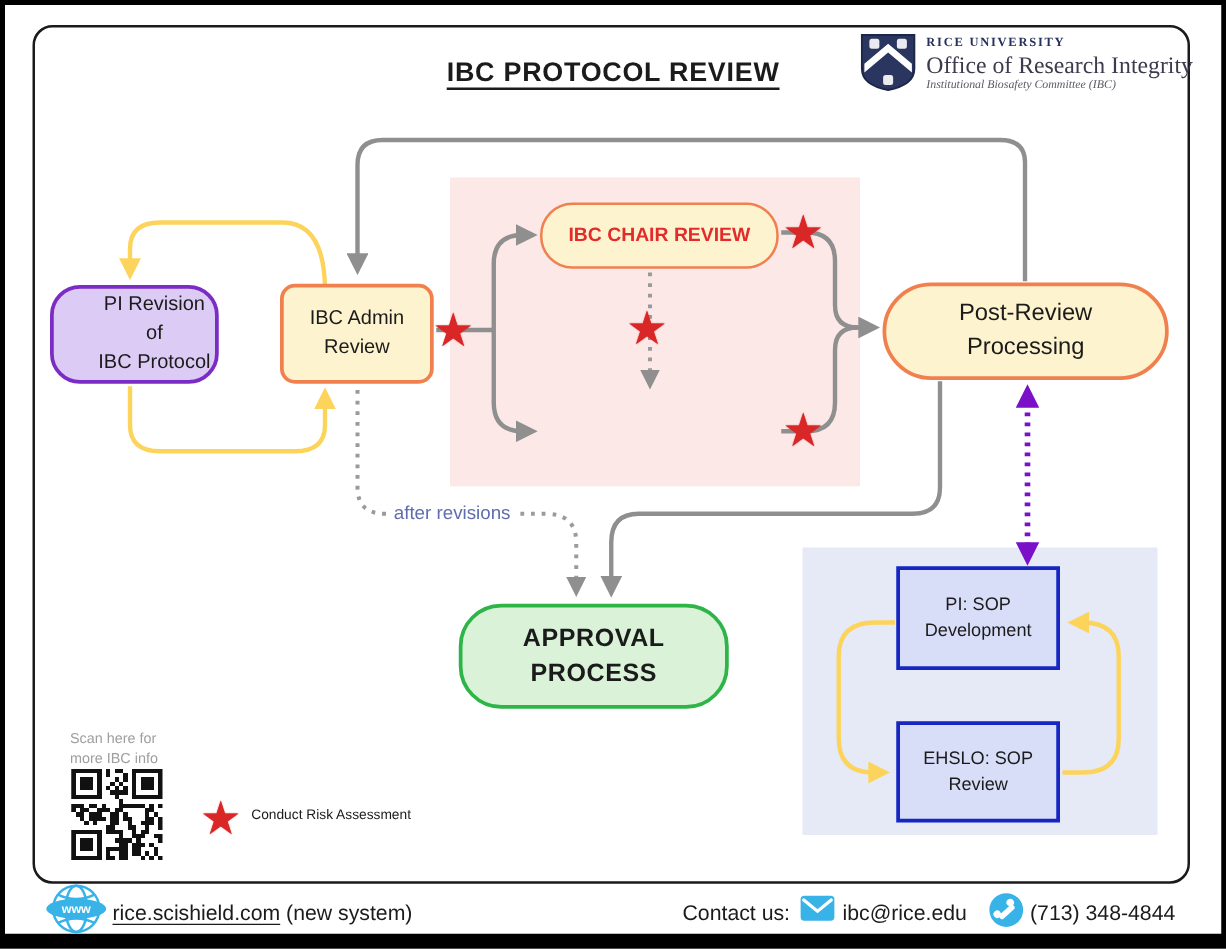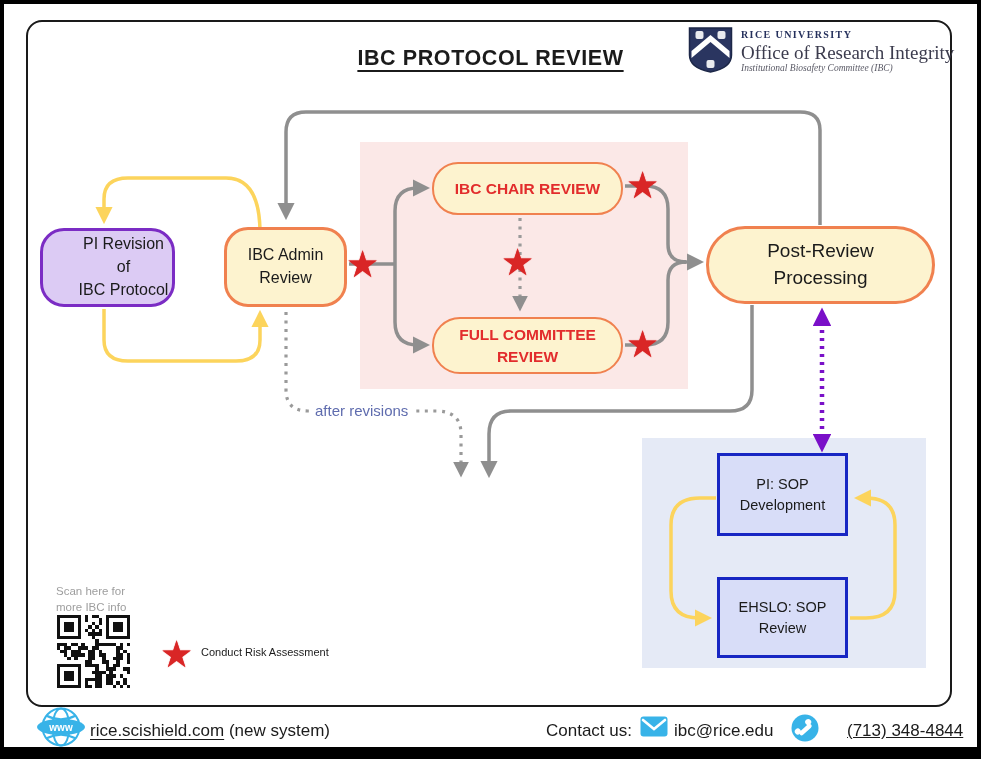--- a/index.html
+++ b/index.html
@@ -15,21 +15,21 @@
   .logo-text{font-family:"Liberation Serif",serif;line-height:1.05;padding-top:3px;}
   .logo-univ{font-size:10px;font-weight:bold;letter-spacing:1.4px;color:#25305c;}
   .logo-office{font-size:19px;color:#3c3c4e;margin-top:2px;}
   .logo-sub{font-size:9.5px;font-style:italic;color:#5a5a66;margin-top:2px;}
   .panel{position:absolute;z-index:1;}
   .panel.pink{left:360px;top:142px;width:328px;height:247px;background:#fbe8e7;}
   .panel.blue{left:642px;top:438px;width:284px;height:230px;background:#e5eaf6;}
   .arrows{position:absolute;left:0;top:0;z-index:2;pointer-events:none;}
   .node{position:absolute;box-sizing:border-box;display:flex;align-items:center;justify-content:center;
         text-align:center;white-space:pre-line;background:#fdf3cf;border:3px solid #f0814f;
-        border-radius:24px;line-height:1.42;z-index:3;font-size:16px;}
+        border-radius:12px;line-height:1.42;z-index:3;font-size:16px;}
   .node.purple{background:#dccbf4;border-color:#7b2cc4;}
   .node.redtext{color:#e22c2c;font-weight:bold;font-size:15.5px;border-width:2.5px;}
   .node.green{background:#d9f2d8;border-color:#2db548;border-width:3.5px;font-weight:bold;
               font-size:20px;letter-spacing:.5px;}
   .node.bluebox{background:#d8ddf8;border-color:#1726c3;border-radius:0;font-size:14.5px;}
   .star{position:absolute;color:#d92626;font-size:37px;line-height:1;z-index:4;
         text-shadow:0 0 1px #d92626;}
   .after-label{position:absolute;left:311px;top:402px;font-size:15px;color:#5f6cae;background:#fff;
                padding:0 4px;z-index:4;}
   .qr-caption{position:absolute;left:56px;top:584px;font-size:11.5px;color:#9e9e9e;line-height:1.35;
@@ -101,24 +101,24 @@
       <path stroke="#fcd45c" stroke-width="3.5" d="M 716 498 L 700 498 Q 671 498 671 525 L 671 591 Q 671 618 699 618 L 706 618" marker-end="url(#my)"></path>
       <path stroke="#fcd45c" stroke-width="3.5" d="M 850 618 L 866 618 Q 895 618 895 591 L 895 525 Q 895 498 866 498 L 860 498" marker-end="url(#my)"></path>
     </g>
   </svg>
 
   <div class="node purple" style="left:40px;top:228px;width:135px;height:79px;border-radius:24px;padding-left:32px;">PI Revision of
 IBC Protocol</div>
   <div class="node" style="left:224px;top:227px;width:123px;height:80px;">IBC Admin
 Review</div>
   <div class="node redtext" style="left:432px;top:162px;width:191px;height:53px;border-radius:26px;">IBC CHAIR REVIEW</div>
-  <div class="node redtext" style="left:432px;top:317px;width:191px;height:57px;border-radius:28px;">FULL COMMITTEE
-REVIEW</div>
   <div class="node" style="left:706px;top:226px;width:229px;height:78px;border-radius:39px;font-size:19px;">Post-Review
 Processing</div>
+  <div class="node green" style="left:367px;top:483px;width:216px;height:84px;border-radius:34px;">APPROVAL
+PROCESS</div>
   <div class="node bluebox" style="left:717px;top:453px;width:131px;height:83px;">PI: SOP
 Development</div>
   <div class="node bluebox" style="left:717px;top:577px;width:131px;height:81px;">EHSLO: SOP
 Review</div>
 
   <span class="star" style="left:346px;top:246px;">★</span>
   <span class="star" style="left:626px;top:167px;">★</span>
   <span class="star" style="left:501px;top:244px;">★</span>
   <span class="star" style="left:626px;top:326px;">★</span>
 
@@ -286,17 +286,17 @@
   </svg>
   <div class="footer-text" style="left:674px;top:721px;">ibc@rice.edu</div>
   <svg class="icon" style="left:791px;top:714px;" width="28" height="28" viewBox="0 0 28 28">
     <circle cx="14" cy="14" r="13.5" fill="#38b3e8"></circle>
     <g transform="translate(14,15) rotate(-42)" fill="#fff">
       <rect x="-7.5" y="-1.5" width="15" height="4.5" rx="2.2"></rect>
       <circle cx="-7" cy="-3" r="3"></circle>
       <circle cx="7" cy="-3" r="3"></circle>
     </g>
   </svg>
-  <div class="footer-text" style="left:847px;top:721px;text-decoration:underline;">(713) 348-4844</div>
+  <div class="footer-text" style="left:824px;top:721px;">(713) 348-4844</div>
 
   <div class="outer-border"></div>
   <div class="bottom-bar"></div>
 </div>
 
 </body></html>

